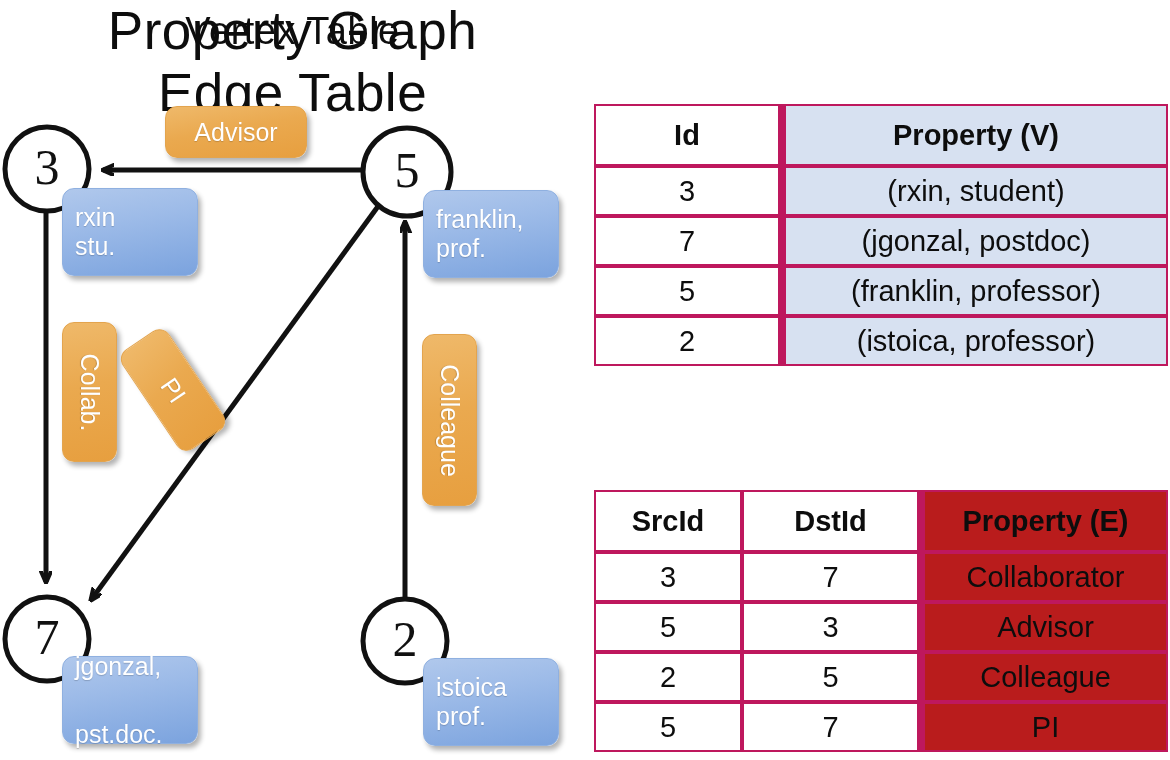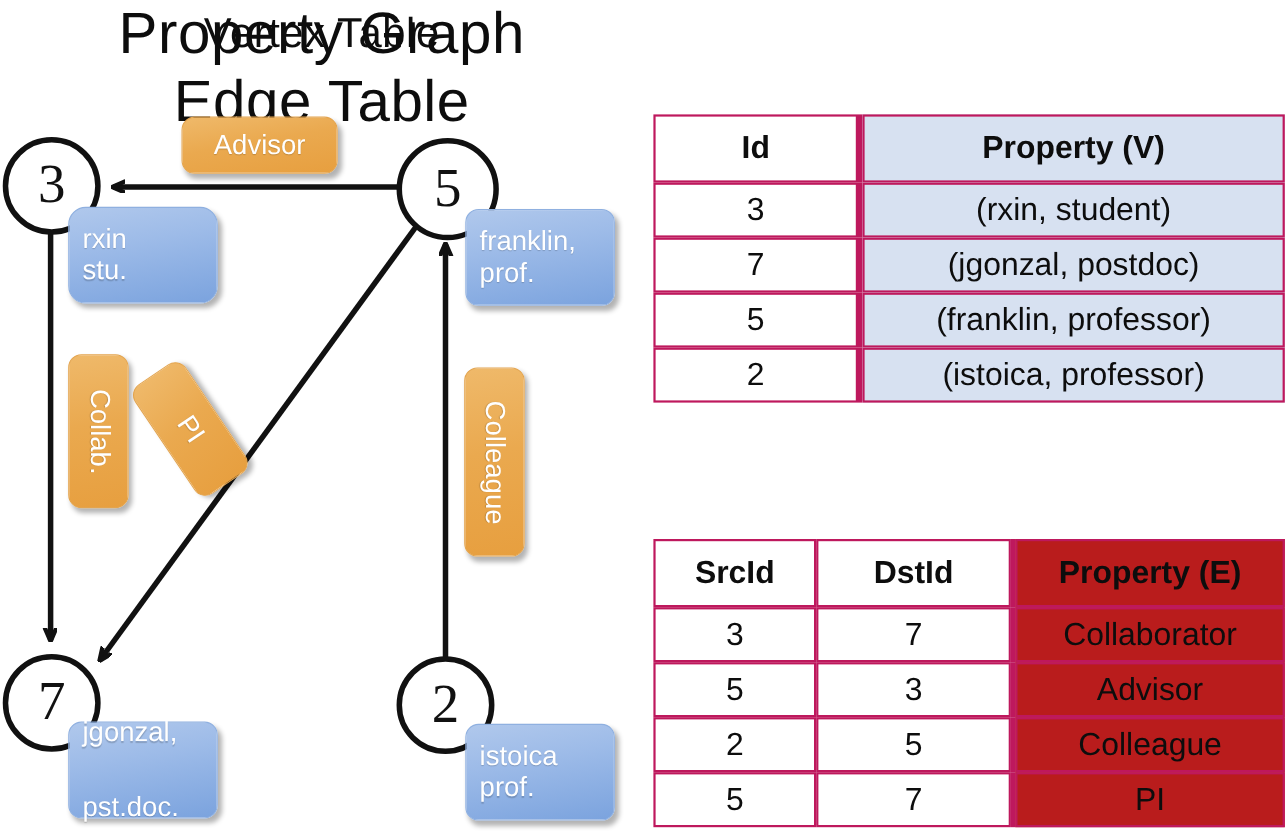--- a/index.html
+++ b/index.html
@@ -126,21 +126,21 @@
     <circle cx="407" cy="172" r="44" fill="#fff" stroke="#111" stroke-width="5"></circle>
     <circle cx="47" cy="639" r="42" fill="#fff" stroke="#111" stroke-width="5"></circle>
     <circle cx="405" cy="641" r="42" fill="#fff" stroke="#111" stroke-width="5"></circle>
   </svg>
 
   <div class="node-num" style="left:17px;top:142px;width:60px;">3</div>
   <div class="node-num" style="left:377px;top:145px;width:60px;">5</div>
   <div class="node-num" style="left:17px;top:612px;width:60px;">7</div>
   <div class="node-num" style="left:375px;top:614px;width:60px;">2</div>
 
-  <div class="lbl lbl-blue" style="left:62px;top:188px;width:136px;height:88px;flex-direction:column;align-items:flex-start;justify-content:center;border-radius:16px;">
+  <div class="lbl lbl-blue" style="left:62px;top:188px;width:136px;height:88px;flex-direction:column;align-items:flex-start;justify-content:center;">
     <span>rxin</span>
     <span>stu.</span>
   </div>
 
   <div class="lbl lbl-blue" style="left:423px;top:190px;width:136px;height:88px;flex-direction:column;align-items:flex-start;justify-content:center;">
     <span>franklin,</span>
     <span>prof.</span>
   </div>
 
   <div class="lbl lbl-blue" style="left:62px;top:656px;width:136px;height:88px;flex-direction:column;align-items:flex-start;justify-content:center;gap:39px;">

